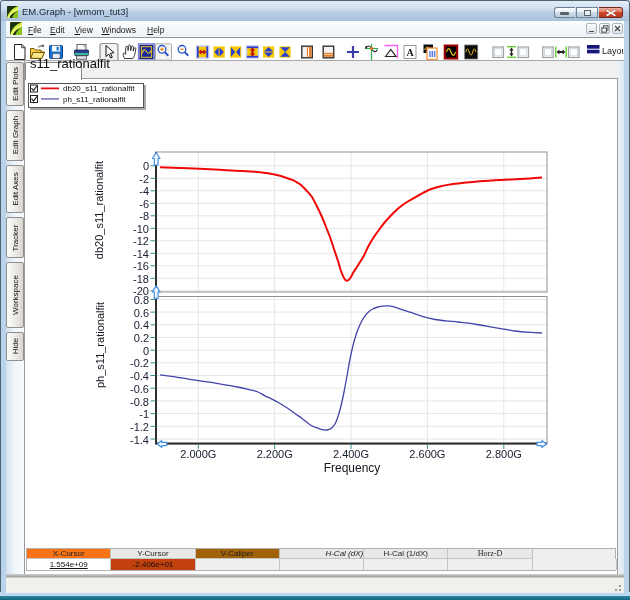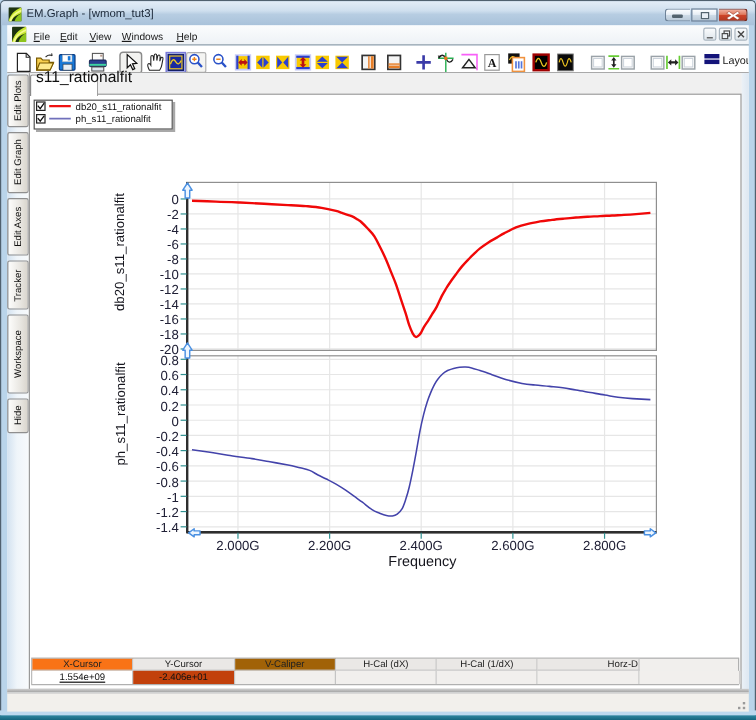--- a/index.html
+++ b/index.html
@@ -361,23 +361,23 @@
 <path d="M156.2,152.5 L160.1,158.5 L158.1,158.5 L158.1,165.0 L154.29999999999998,165.0 L154.29999999999998,158.5 L152.29999999999998,158.5 Z" fill="#eef6fe" stroke="#4a90e2" stroke-width="1.2" stroke-linejoin="round"></path>
 <path d="M156.2,285.8 L160.1,291.8 L158.1,291.8 L158.1,298.3 L154.29999999999998,298.3 L154.29999999999998,291.8 L152.29999999999998,291.8 Z" fill="#eef6fe" stroke="#4a90e2" stroke-width="1.2" stroke-linejoin="round"></path>
 <path d="M157.2,444.0 L161.79999999999998,440.6 L161.79999999999998,442.4 L166.7,442.4 L166.7,445.6 L161.79999999999998,445.6 L161.79999999999998,447.4 Z" fill="#eef6fe" stroke="#4a90e2" stroke-width="1.2" stroke-linejoin="round"></path>
 <path d="M546.5,444.0 L541.9,440.6 L541.9,442.4 L537.0,442.4 L537.0,445.6 L541.9,445.6 L541.9,447.4 Z" fill="#eef6fe" stroke="#4a90e2" stroke-width="1.2" stroke-linejoin="round"></path>
 </svg>
 
 <div class="abs" style="left:26px;top:548px;width:590px;height:23px;border:1px solid #b0b0b0;box-sizing:border-box;background:#f1efed;">
 <div style="position:absolute;left:0.0px;top:0;width:84.3px;height:9.5px;background:#f97316;border-right:1px solid #c4c4c4;border-bottom:1px solid #c4c4c4;box-sizing:border-box;font-size:8px;color:#222;text-align:center;line-height:9px;">X-Cursor</div>
 <div style="position:absolute;left:84.3px;top:0;width:84.3px;height:9.5px;background:#eae8e6;border-right:1px solid #c4c4c4;border-bottom:1px solid #c4c4c4;box-sizing:border-box;font-size:8px;color:#222;text-align:center;line-height:9px;">Y-Cursor</div>
 <div style="position:absolute;left:168.6px;top:0;width:84.3px;height:9.5px;background:#a16207;border-right:1px solid #c4c4c4;border-bottom:1px solid #c4c4c4;box-sizing:border-box;font-size:8px;color:#222;text-align:center;line-height:9px;">V-Caliper</div>
-<div style="position:absolute;left:252.9px;top:0;width:84.3px;height:9.5px;background:#eae8e6;border-right:1px solid #c4c4c4;border-bottom:1px solid #c4c4c4;box-sizing:border-box;font-size:8px;color:#222;text-align:center;line-height:9px;">H-Cal (dX)</div>
+<div style="position:absolute;left:252.9px;top:0;width:84.3px;height:9.5px;background:#eae8e6;border-right:1px solid #c4c4c4;border-bottom:1px solid #c4c4c4;box-sizing:border-box;font-size:8px;color:#222;text-align:right;line-height:9px;font-style:italic;">H-Cal (dX)</div>
 <div style="position:absolute;left:337.1px;top:0;width:84.3px;height:9.5px;background:#eae8e6;border-right:1px solid #c4c4c4;border-bottom:1px solid #c4c4c4;box-sizing:border-box;font-size:8px;color:#222;text-align:center;line-height:9px;">H-Cal (1/dX)</div>
-<div style="position:absolute;left:421.4px;top:0;width:84.3px;height:9.5px;background:#eae8e6;border-right:1px solid #c4c4c4;border-bottom:1px solid #c4c4c4;box-sizing:border-box;font-size:8px;color:#222;text-align:right;line-height:9px;">Horz-D</div>
+<div style="position:absolute;left:421.4px;top:0;width:84.3px;height:9.5px;background:#eae8e6;border-right:1px solid #c4c4c4;border-bottom:1px solid #c4c4c4;box-sizing:border-box;font-size:8px;color:#222;text-align:center;line-height:9px;font-family:Liberation Serif, serif;">Horz-D</div>
 <div style="position:absolute;left:505.7px;top:0;width:84.3px;height:9.5px;background:#eae8e6;border-right:1px solid #c4c4c4;border-bottom:1px solid #c4c4c4;box-sizing:border-box;font-size:8px;color:#222;text-align:right;line-height:9px;margin-top:31px;">Vert-D</div>
 <div style="position:absolute;left:0.0px;top:9.5px;width:84.3px;height:11.5px;background:#fff;border-right:1px solid #c4c4c4;box-sizing:border-box;font-size:8px;color:#111;text-align:center;line-height:11px;text-decoration:underline;">1.554e+09</div>
 <div style="position:absolute;left:84.3px;top:9.5px;width:84.3px;height:11.5px;background:#c2410c;border-right:1px solid #c4c4c4;box-sizing:border-box;font-size:8px;color:#111;text-align:center;line-height:11px;">-2.406e+01</div>
 <div style="position:absolute;left:168.6px;top:9.5px;width:84.3px;height:11.5px;background:#f1efed;border-right:1px solid #c4c4c4;box-sizing:border-box;font-size:8px;color:#111;text-align:center;line-height:11px;"></div>
 <div style="position:absolute;left:252.9px;top:9.5px;width:84.3px;height:11.5px;background:#f1efed;border-right:1px solid #c4c4c4;box-sizing:border-box;font-size:8px;color:#111;text-align:center;line-height:11px;"></div>
 <div style="position:absolute;left:337.1px;top:9.5px;width:84.3px;height:11.5px;background:#f1efed;border-right:1px solid #c4c4c4;box-sizing:border-box;font-size:8px;color:#111;text-align:center;line-height:11px;"></div>
 <div style="position:absolute;left:421.4px;top:9.5px;width:84.3px;height:11.5px;background:#f1efed;border-right:1px solid #c4c4c4;box-sizing:border-box;font-size:8px;color:#111;text-align:center;line-height:11px;"></div>
 <div style="position:absolute;left:505.7px;top:9.5px;width:84.3px;height:11.5px;background:#f1efed;border-right:1px solid #c4c4c4;box-sizing:border-box;font-size:8px;color:#111;text-align:center;line-height:11px;"></div>
 </div>
 

